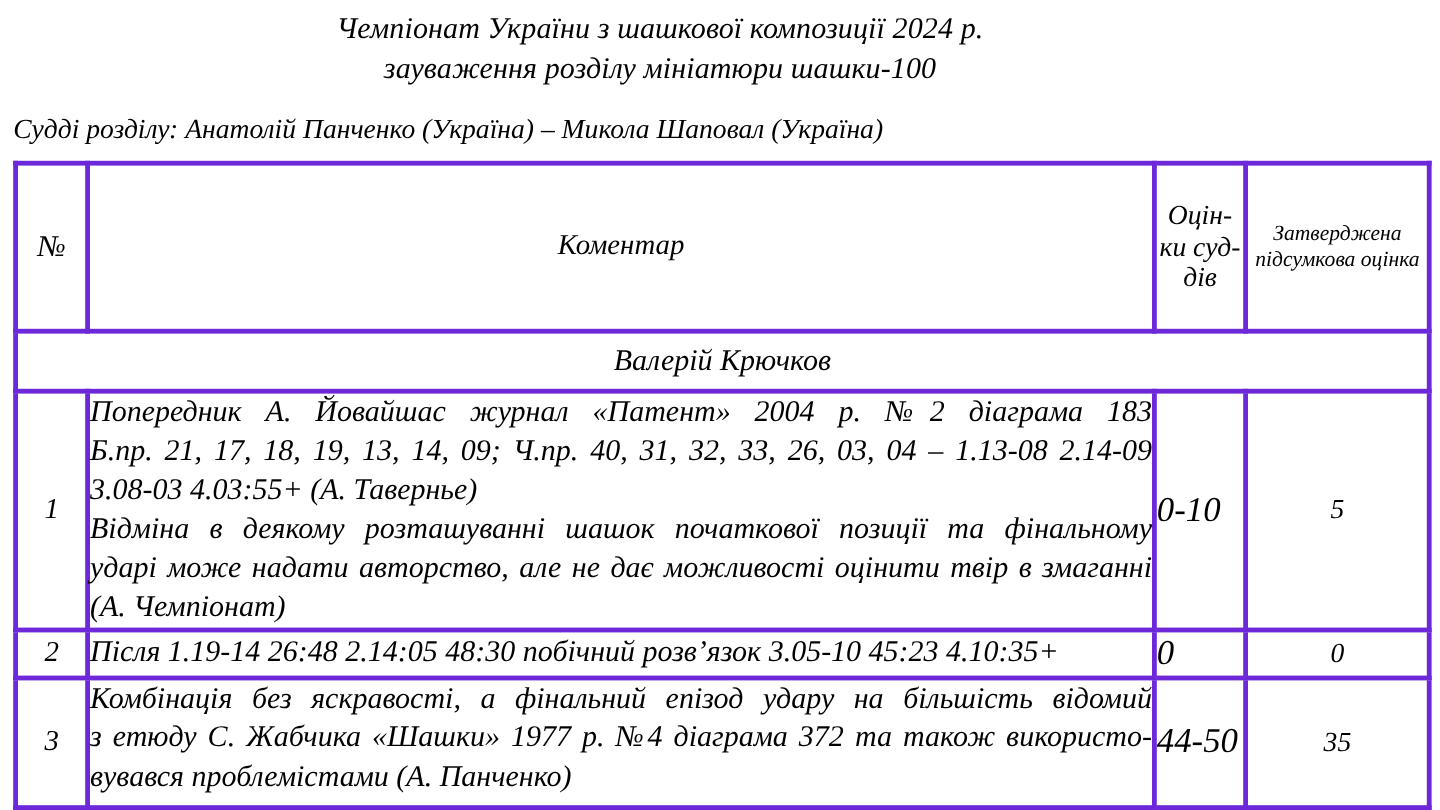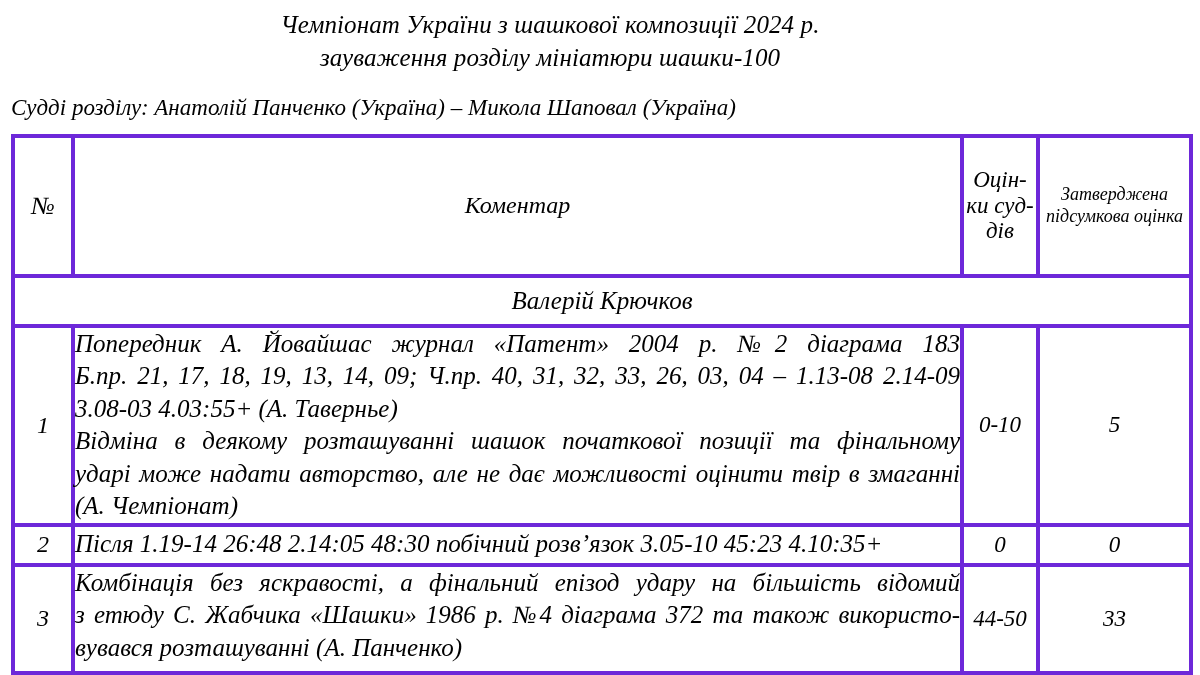--- a/index.html
+++ b/index.html
@@ -99,22 +99,22 @@
   }
   .comment-cell .ln { display: block; }
   .comment-cell .just {
     display: block;
     text-align: justify;
     text-align-last: justify;
   }
   .comment-cell .last { text-align-last: left; }
 
   .score-cell {
-    text-align: center;
-    font-size: 23px;
+    text-align: left;
+    font-size: 29px;
   }
   .final-cell {
     text-align: center;
     font-size: 23px;
   }
 
   .row-1 .comment-cell { height: 190px; vertical-align: top; }
   .row-2 .comment-cell { height: 36px; vertical-align: middle; white-space: nowrap; }
   .row-3 .comment-cell { height: 104px; vertical-align: top; }
 </style>
@@ -179,22 +179,22 @@
           <span class="ln">Після 1.19-14 26:48 2.14:05 48:30 побічний розв’язок  3.05-10 45:23 4.10:35+</span>
         </td>
         <td class="score-cell">0</td>
         <td class="final-cell">0</td>
       </tr>
 
       <tr class="row-3">
         <td class="num-cell">3</td>
         <td class="comment-cell">
           <span class="just">Комбінація без яскравості, а фінальний епізод удару на більшість відомий</span>
-          <span class="just">з етюду С. Жабчика «Шашки» 1986 р. №4 діаграма 372 та також використо-</span>
-          <span class="just last">вувався розташуванні (А. Панченко)</span>
+          <span class="just">з етюду С. Жабчика «Шашки» 1977 р. №4 діаграма 372 та також використо-</span>
+          <span class="just last">вувався проблемістами (А. Панченко)</span>
         </td>
         <td class="score-cell">44-50</td>
-        <td class="final-cell">33</td>
+        <td class="final-cell">35</td>
       </tr>
     </tbody>
   </table>
 
 </div>
 
 </body></html>

